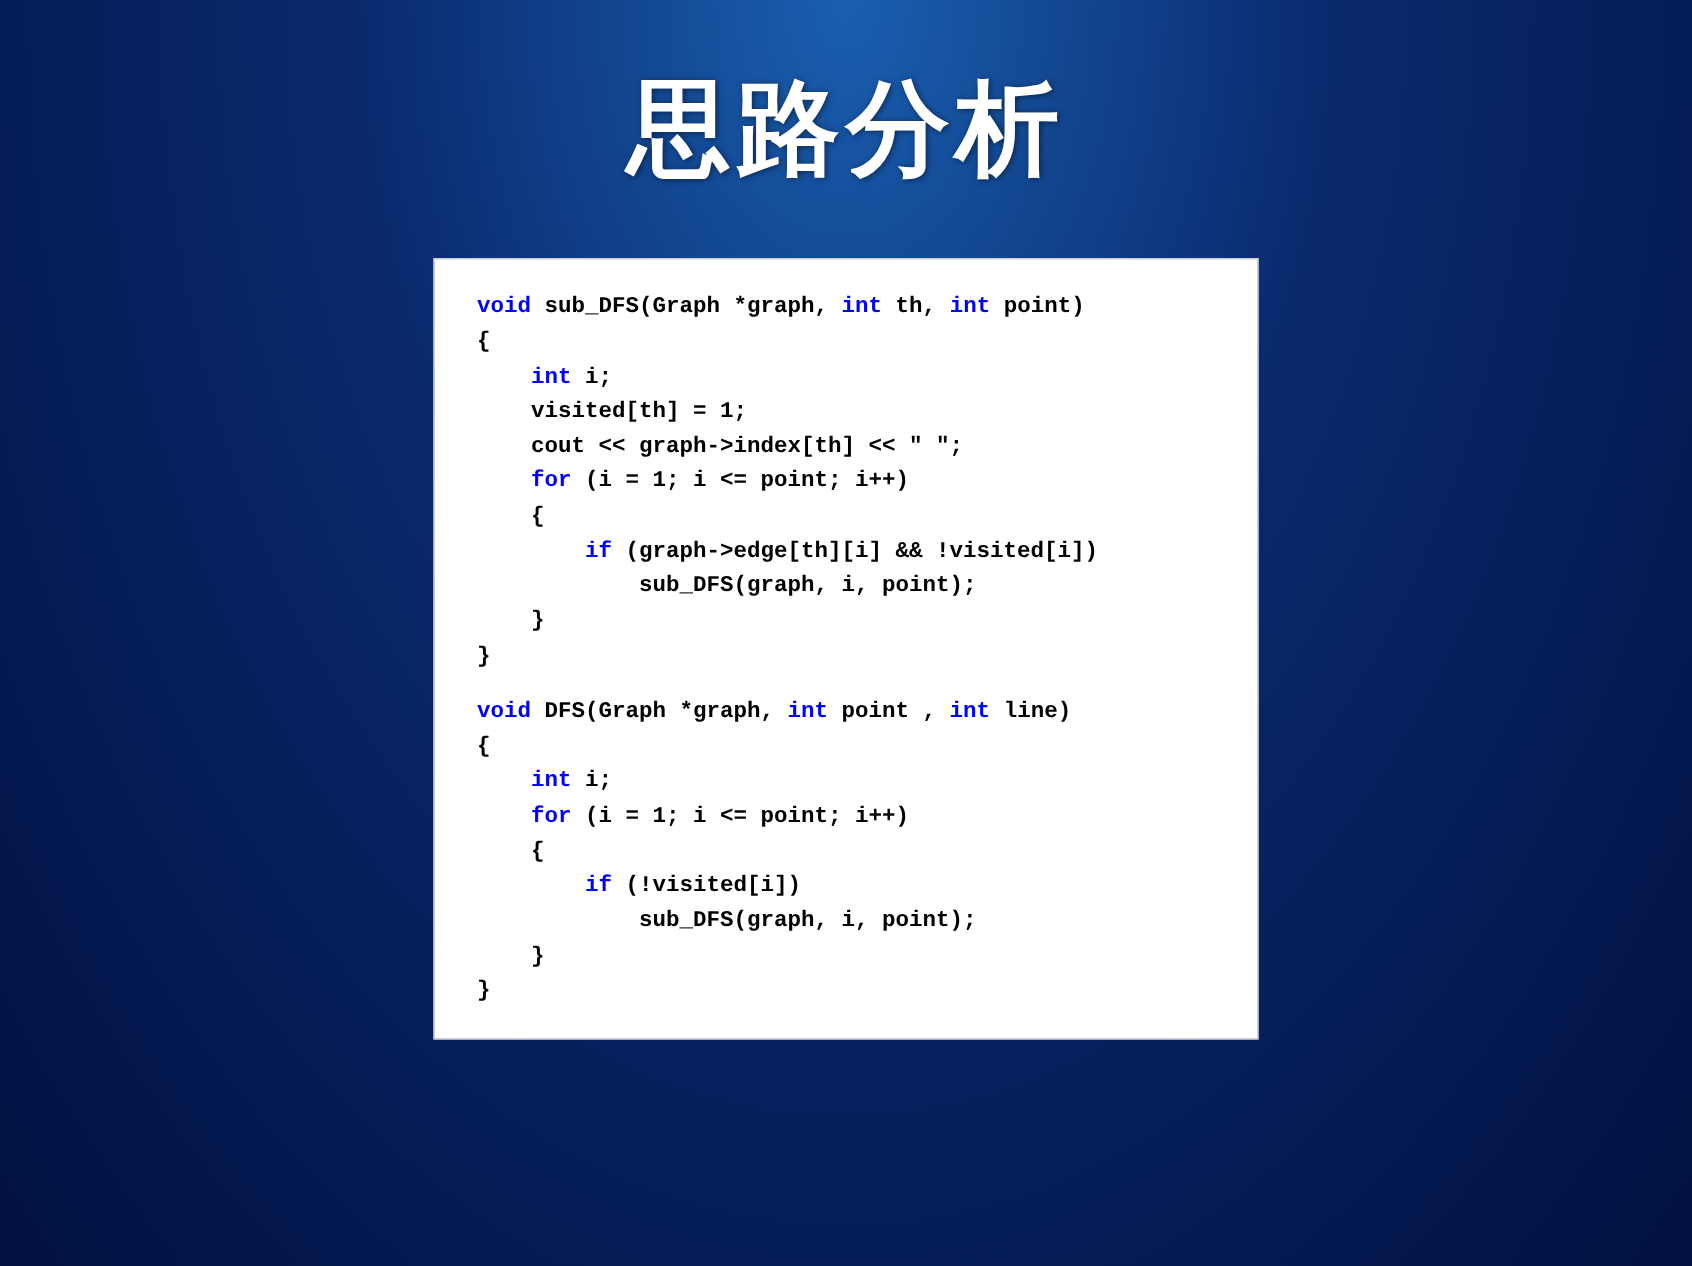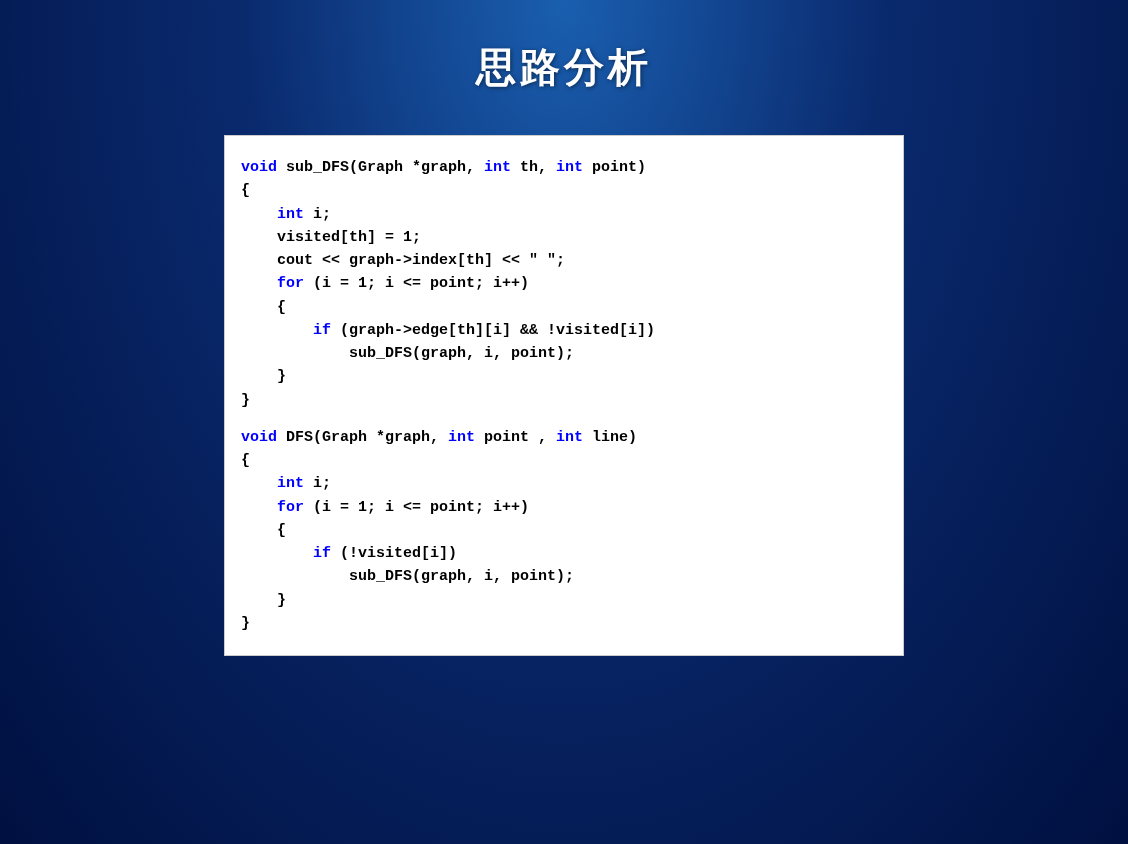--- a/index.html
+++ b/index.html
@@ -15,32 +15,32 @@
       display: flex;
       flex-direction: column;
       align-items: center;
       font-family: Arial, sans-serif;
       overflow: hidden;
     }
 
     .title {
       margin-top: 40px;
       color: white;
-      font-size: 40px;
+      font-size: 69px;
       font-weight: bold;
       letter-spacing: 4px;
       text-shadow: 1px 1px 4px rgba(0,0,0,0.5);
       font-family: "SimHei", "Microsoft YaHei", Arial, sans-serif;
     }
 
     .code-container {
       margin-top: 40px;
       background: white;
-      width: 680px;
-      padding: 20px 16px;
+      width: 550px;
+      padding: 20px 28px;
       border: 1px solid #ccc;
     }
 
     .code-block {
       font-family: "Courier New", Courier, monospace;
       font-size: 15px;
       line-height: 1.55;
       color: black;
       font-weight: bold;
       white-space: pre;

